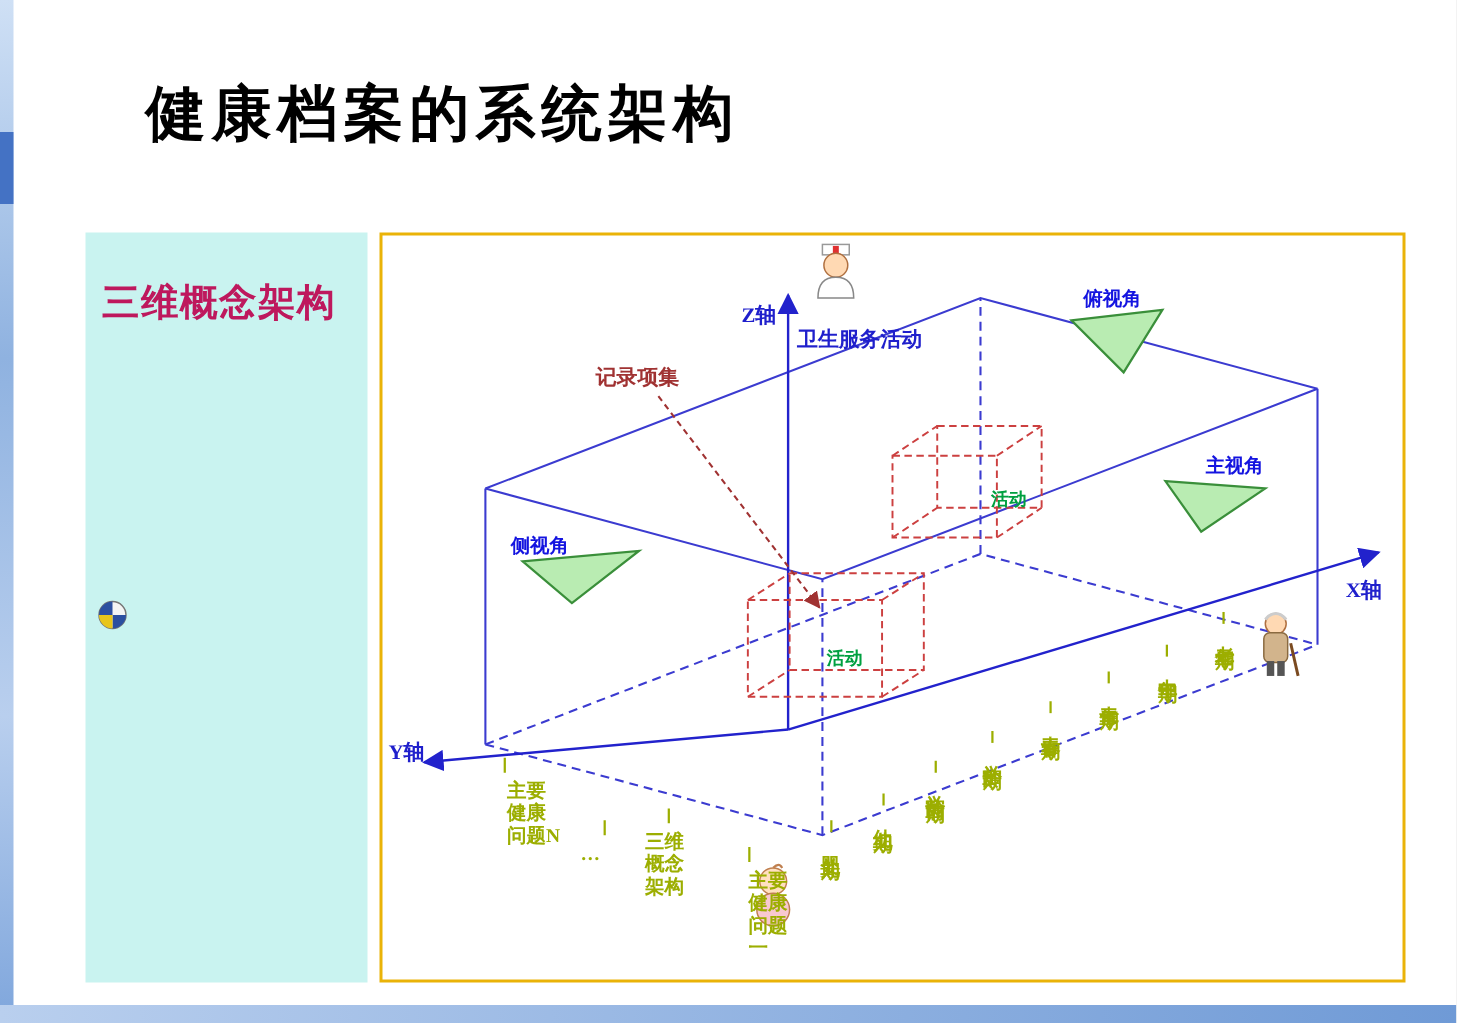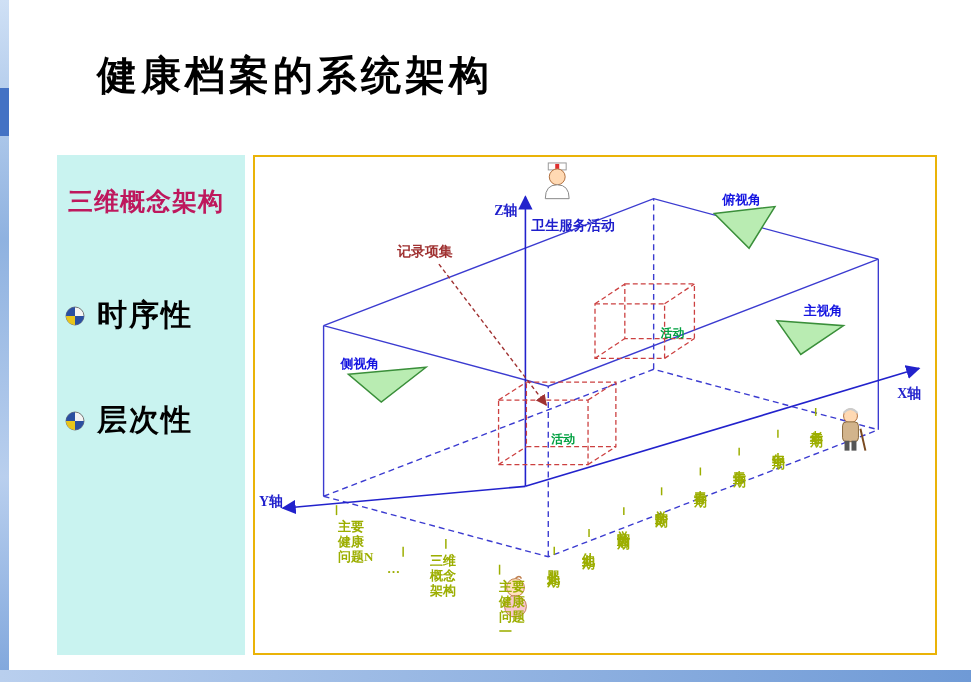--- a/index.html
+++ b/index.html
@@ -52,38 +52,28 @@
 
   <div class="left-bar"></div>
   <div class="left-bar-accent"></div>
   <div class="bottom-bar"></div>
 
   <div class="title">健康档案的系统架构</div>
 
   <div class="sidebar">
     <div class="sidebar-heading">三维概念架构</div>
 
-    <div class="sidebar-item" style="top:140px;">
-      <svg class="bullet" width="20" height="20" viewBox="0 0 20 20">
-        <circle cx="10" cy="10" r="9" fill="#f4f4f4" stroke="#777"></circle>
-        <path d="M10,10 L10,1 A9,9 0 0,0 1,10 Z" fill="#2b4fa0"></path>
-        <path d="M10,10 L19,10 A9,9 0 0,1 10,19 Z" fill="#2b4fa0"></path>
-        <path d="M10,10 L1,10 A9,9 0 0,0 10,19 Z" fill="#e8c51a"></path>
-      </svg>
-      <span class="label">时序性</span>
-    </div>
 
     <div class="sidebar-item" style="top:245px;">
       <svg class="bullet" width="20" height="20" viewBox="0 0 20 20">
         <circle cx="10" cy="10" r="9" fill="#f4f4f4" stroke="#777"></circle>
         <path d="M10,10 L10,1 A9,9 0 0,0 1,10 Z" fill="#2b4fa0"></path>
         <path d="M10,10 L19,10 A9,9 0 0,1 10,19 Z" fill="#2b4fa0"></path>
         <path d="M10,10 L1,10 A9,9 0 0,0 10,19 Z" fill="#e8c51a"></path>
       </svg>
-      <span class="label">层次性</span>
     </div>
 
   </div>
 
   <div class="diagram">
 
     <svg class="scene" viewBox="0 0 684 500" preserveAspectRatio="none">
       <defs>
         <marker id="ab" viewBox="0 0 10 10" refX="9" refY="5" markerWidth="9" markerHeight="9" orient="auto-start-reverse">
           <path d="M0,0 L10,5 L0,10 Z" fill="#2222cc"></path>

